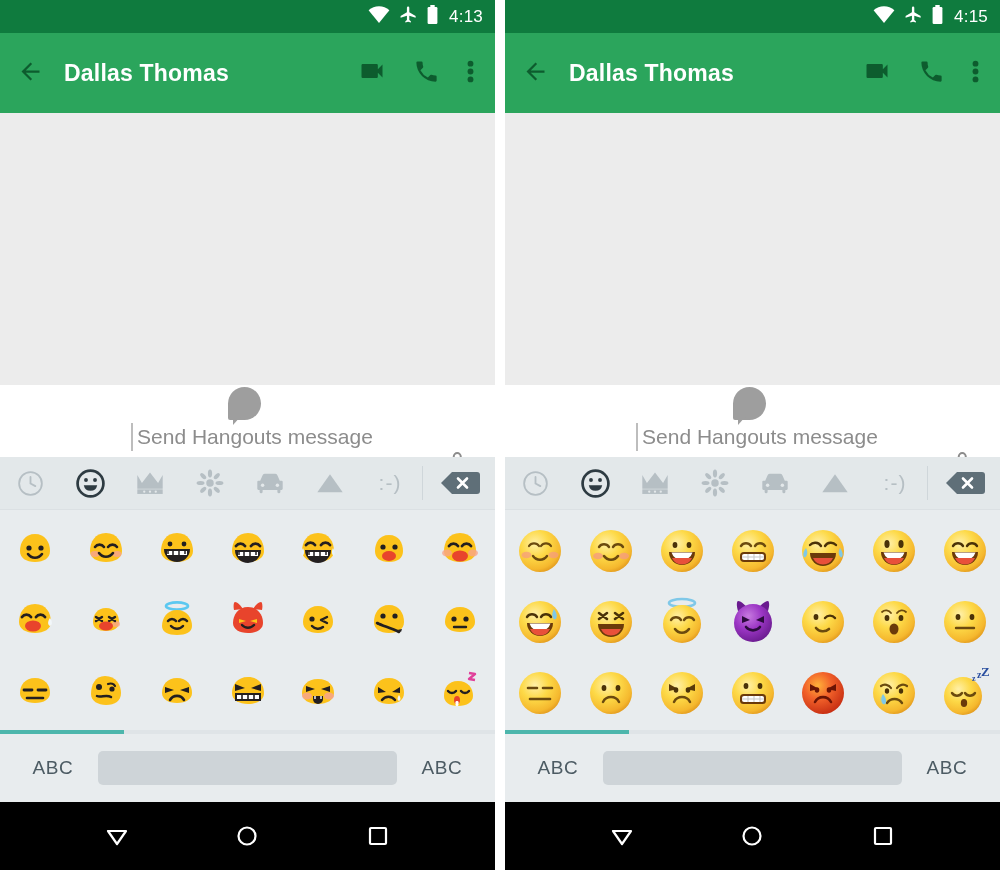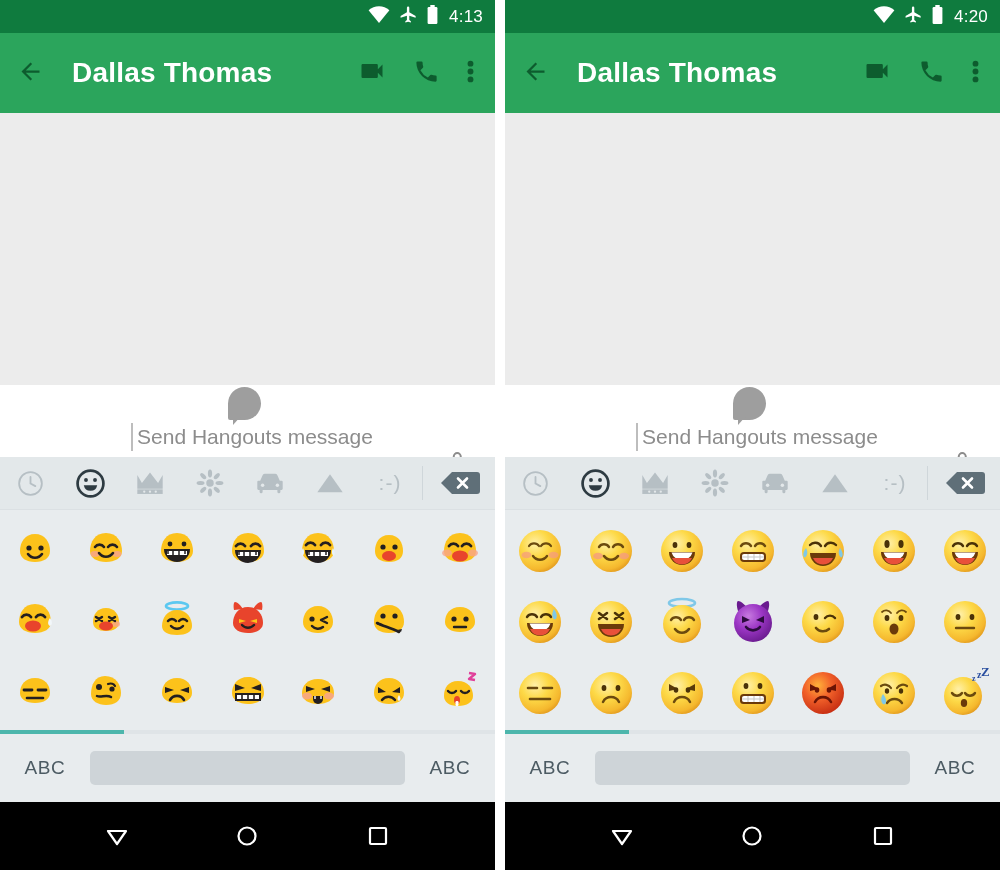--- a/index.html
+++ b/index.html
@@ -26,22 +26,22 @@
     color: #ffffff; font-size: 17px; font-weight: 400;
     letter-spacing: .2px; line-height: 1; margin-left: 2px;
   }
 
   
   .appbar {
     height: 80px; background: #2ba55c;
     display: flex; align-items: center; padding: 0 17px;
   }
   .appbar-title {
-    color: #ffffff; font-size: 28px; font-weight: 700;
-    margin-left: 28px; flex: 1; letter-spacing: .2px; white-space: nowrap;
+    color: #ffffff; font-size: 23px; font-weight: 700;
+    margin-left: 20px; flex: 1; letter-spacing: .2px; white-space: nowrap;
   }
   .appbar-actions { display: flex; align-items: center; gap: 27px; margin-right: 4px; }
 
   
   .conversation { background: #ececec; height: 272px; }
 
   
   .compose {
     height: 72px; background: #ffffff; display: flex; align-items: center;
     padding: 0 17px; position: relative; flex-direction: column;
@@ -88,21 +88,21 @@
   .page-indicator-track {
     height: 4px; background: #dfe4e7; position: relative; margin-top: 2px;
   }
   .page-indicator-bar {
     position: absolute; left: 0; top: 0; height: 4px; width: 25%;
     background: #4db6ac;
   }
 
   .kb-bottom {
     height: 68px; background: #e8ecee;
-    display: flex; align-items: center; padding: 0 14px;
+    display: flex; align-items: center; padding: 0 22px;
   }
   .abc {
     color: #4c5b63; font-size: 19px; letter-spacing: .6px; width: 62px;
     text-align: center; flex: 0 0 62px;
   }
   .spacebar {
     flex: 1; height: 34px; background: #ced4d8; border-radius: 5px; margin: 0 14px;
   }
 
   
@@ -485,21 +485,21 @@
         <svg width="19" height="19" viewBox="0 0 24 24">
             <path fill="#fff" d="M21 16v-2l-8-5V3.5a1.5 1.5 0 0 0-3 0V9l-8 5v2l8-2.5V19l-2 1.5V22l3.5-1 3.5 1v-1.5L13 19v-5.5z"></path>
           </svg>
       </span>
       <span class="sb-icon">
         <svg width="11" height="19" viewBox="0 0 11 19">
             <rect x="3.3" y="0" width="4.4" height="2.2" fill="#fff"></rect>
             <rect x="0.6" y="2" width="9.8" height="17" rx="1.2" fill="#fff"></rect>
           </svg>
       </span>
-      <span class="sb-time">4:20</span>
+      <span class="sb-time">4:15</span>
     </div>
 
     <div class="appbar">
       <span>
         <svg width="27" height="27" viewBox="0 0 24 24">
             <path fill="#0d5c2e" d="M20 11H7.8l5.6-5.6L12 4l-8 8 8 8 1.4-1.4L7.8 13H20z"></path>
           </svg>
       </span>
       <span class="appbar-title">Dallas Thomas</span>
       <span class="appbar-actions">

